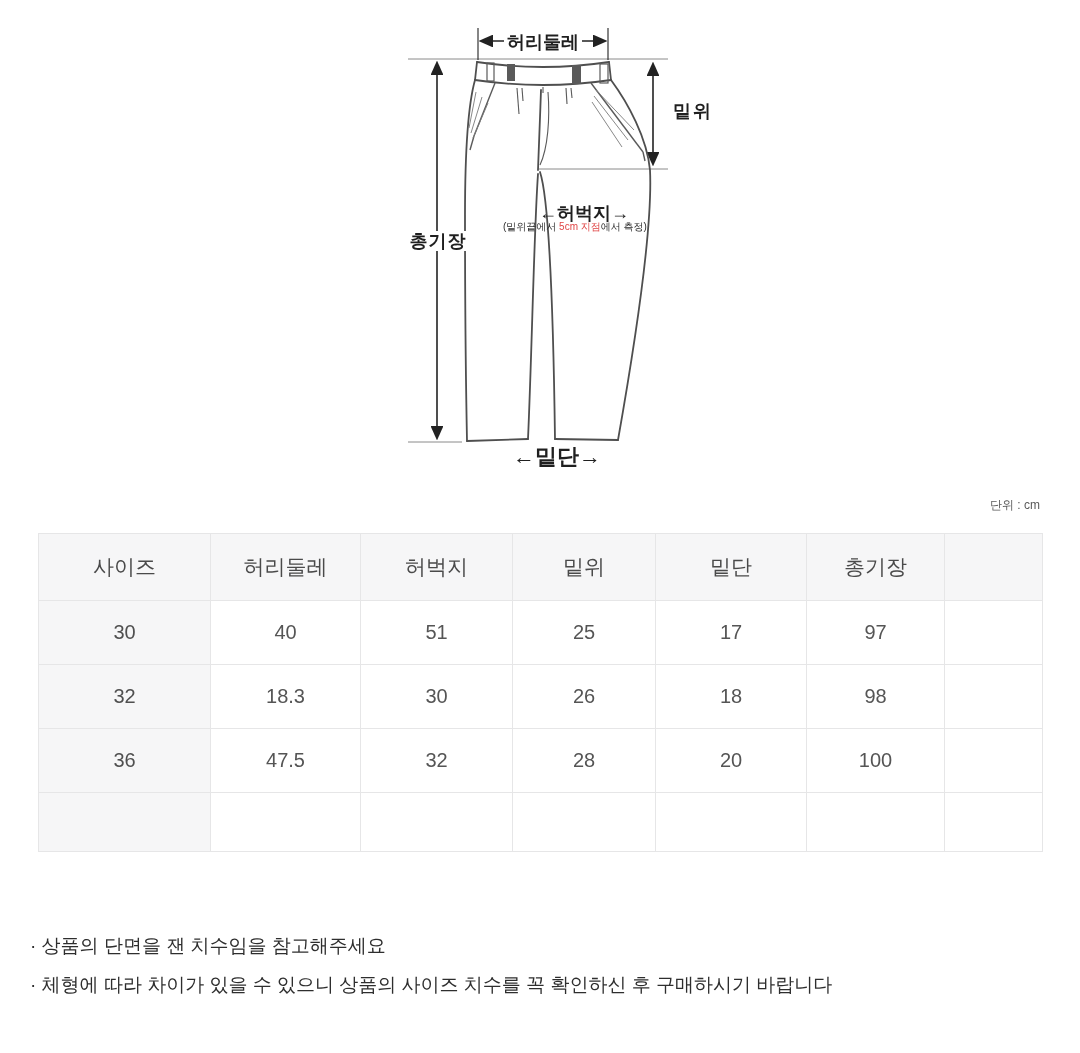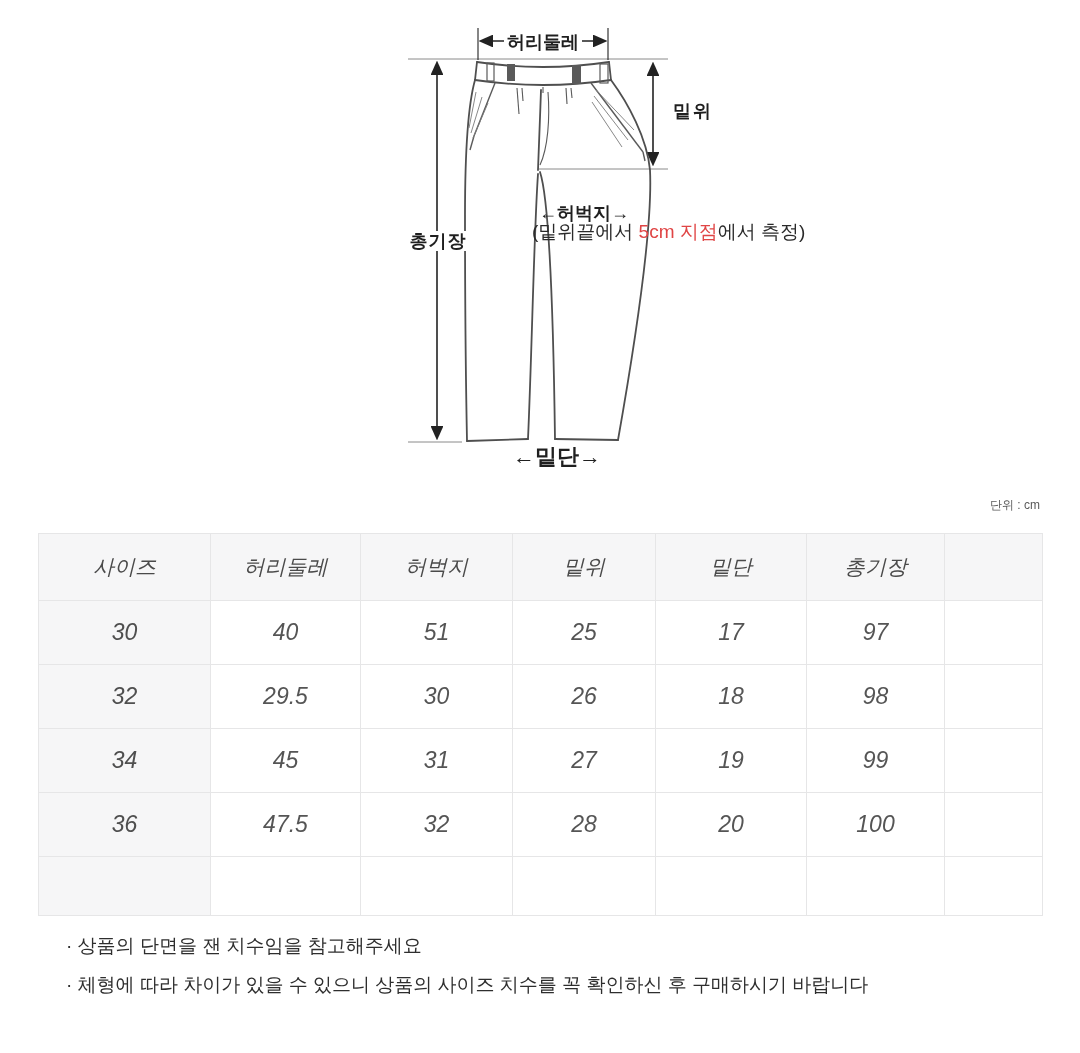--- a/index.html
+++ b/index.html
@@ -17,52 +17,52 @@
   .dlabel {
     position:absolute; font-weight:700; color:#1f1f1f;
     white-space:nowrap; line-height:1;
   }
   .dlabel.bg { background:#ffffff; padding:1px 3px; }
   #waist-label   { left:543px; top:32px;  font-size:18px; transform:translateX(-50%); }
   #rise-label    { left:673px; top:102px; font-size:18px; letter-spacing:2px; }
   #total-label   { left:438px; top:231px; font-size:18px; transform:translateX(-50%); letter-spacing:1px; }
   #thigh-label   { left:584px; top:204px; font-size:18px; transform:translateX(-50%);font-family:Liberation Serif, serif; }
   #hem-label     { left:557px; top:446px; font-size:22px; transform:translateX(-50%); }
-  #thigh-note    { left:532px; top:222px; font-size:19px; font-weight:400; color:#2a2a2a; }
+  #thigh-note    { left:503px; top:222px; font-size:10px; font-weight:400; color:#2a2a2a; }
   #thigh-note .red { font-weight:400; }
 
   
   #unit-label {
     left:0; right:40px; top:497px; text-align:right;
     font-size:12px; color:#5a5a5a;
   }
 
   
   #table-wrap { left:38px; top:533px; }
   table#size-table {
     border-collapse:collapse; table-layout:fixed; width:1004px;
     background:#fff;
   }
   #size-table th, #size-table td {
     border:1px solid #e6e6e7; text-align:center; vertical-align:middle;
-    overflow:hidden; white-space:nowrap;font-style:italic;
+    overflow:hidden; white-space:nowrap;
   }
   #size-table thead th {
     background:#f6f6f7; color:#4a4a4a;
     font-size:21px; font-weight:400; height:64px;
   }
   #size-table td {
-    font-size:23px; color:#555; height:61px; font-weight:400;
+    font-size:20px; color:#555; height:61px; font-weight:400;
   }
   #size-table td.first { background:#f6f6f7; color:#4f4f4f; }
   #size-table tr.empty-row td { height:56px; }
 
   
   #notes { left:30px; top:927px; font-size:19px; color:#2e2e2e; line-height:38.5px; }
-  #notes .note-line { white-space:nowrap;margin-left:36px; }
+  #notes .note-line { white-space:nowrap; }
 </style>
 </head>
 <body>
 
 <div class="abs" id="diagram-wrap">
   <svg id="pants-svg" width="1080" height="485" viewBox="0 0 1080 485">
     <defs>
       <marker id="ah" markerWidth="9" markerHeight="8" refX="7.5" refY="4" orient="auto-start-reverse">
         <path d="M0,0 L9,4 L0,8 z" fill="#222"></path>
       </marker>
@@ -172,34 +172,25 @@
           <td class="first">30</td>
           <td>40</td>
           <td>51</td>
           <td>25</td>
           <td>17</td>
           <td>97</td>
           <td></td>
         </tr>
         <tr>
           <td class="first">32</td>
-          <td>29.5</td>
+          <td>18.3</td>
           <td>30</td>
           <td>26</td>
           <td>18</td>
           <td>98</td>
-          <td></td>
-        </tr>
-        <tr>
-          <td class="first">34</td>
-          <td>45</td>
-          <td>31</td>
-          <td>27</td>
-          <td>19</td>
-          <td>99</td>
           <td></td>
         </tr>
         <tr>
           <td class="first">36</td>
           <td>47.5</td>
           <td>32</td>
           <td>28</td>
           <td>20</td>
           <td>100</td>
           <td></td>

